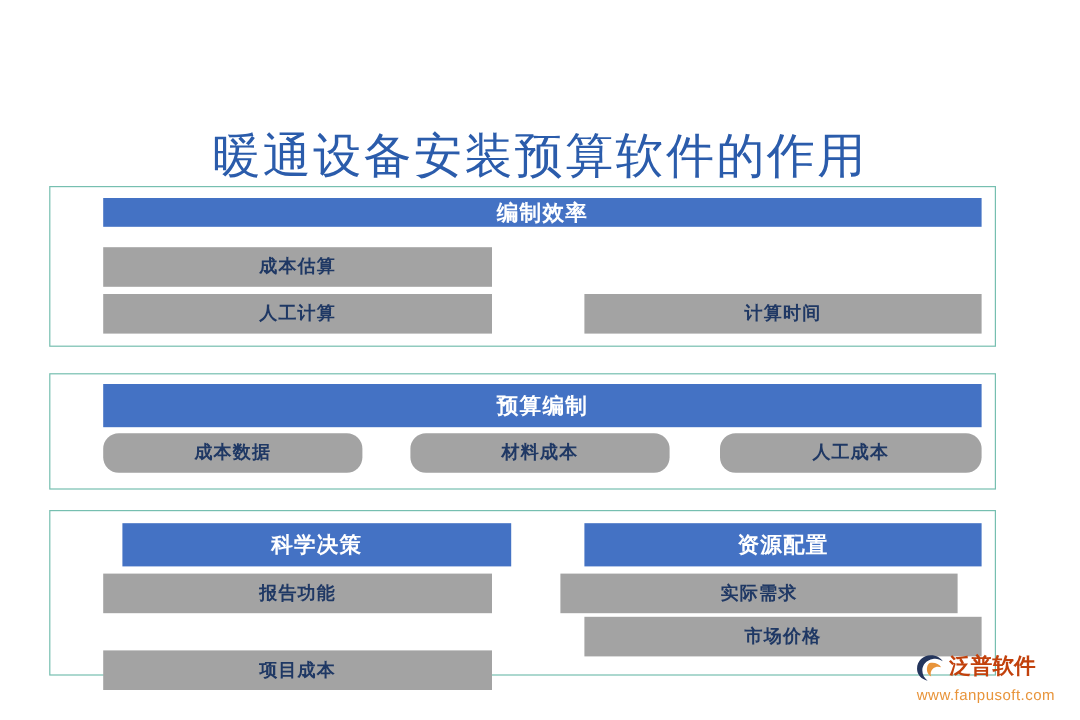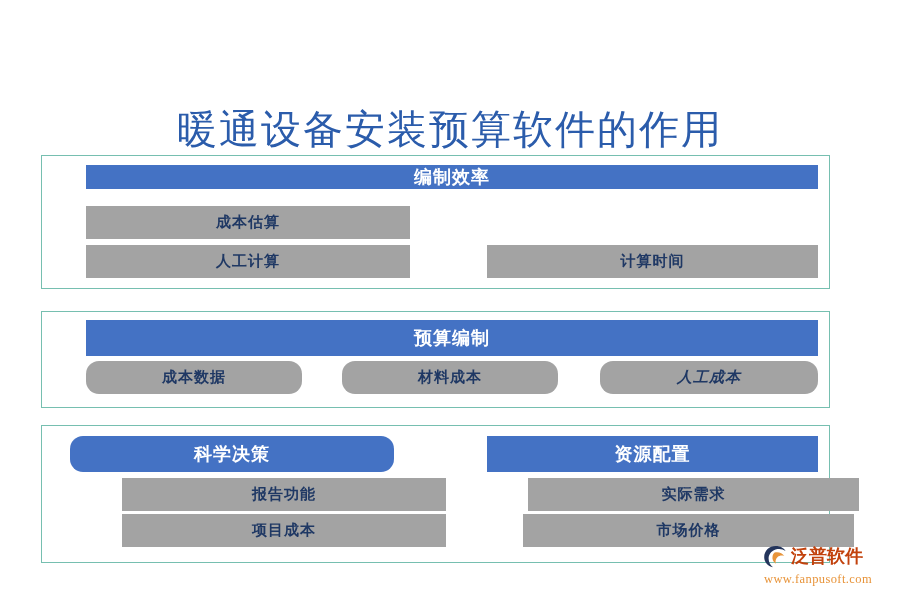--- a/index.html
+++ b/index.html
@@ -96,37 +96,37 @@
 
   
   #s2-header {
     position: absolute;
     left: 86px; top: 320px;
     width: 732px; height: 36px;
   }
   .s2-item { position: absolute; top: 361px; height: 33px; border-radius: 13px; }
   #s2-item-0 { left: 86px;  width: 216px; }
   #s2-item-1 { left: 342px; width: 216px; }
-  #s2-item-2 { left: 600px; width: 218px; font-style: italic; }
+  #s2-item-2 { left: 600px; width: 218px; }
 
   
   #s3-header-left {
     position: absolute;
-    left: 70px; top: 436px;
-    width: 324px; height: 36px; border-radius: 13px;
+    left: 102px; top: 436px;
+    width: 324px; height: 36px;
   }
   #s3-header-right {
     position: absolute;
     left: 487px; top: 436px;
     width: 331px; height: 36px;
   }
-  .s3-item { position: absolute; height: 33px; margin-left: 36px; }
+  .s3-item { position: absolute; height: 33px; }
   #s3l-item-0 { left: 86px;  top: 478px; width: 324px; }
-  #s3l-item-1 { left: 86px;  top: 514px; width: 324px; }
-  #s3r-item-0 { left: 492px; top: 478px; width: 331px; }
+  #s3l-item-1 { left: 86px;  top: 542px; width: 324px; }
+  #s3r-item-0 { left: 467px; top: 478px; width: 331px; }
   #s3r-item-1 { left: 487px; top: 514px; width: 331px; }
 
   
   .logo {
     position: absolute;
     left: 762px;
     top: 543px;
     width: 134px;
     height: 46px;
   }
@@ -147,21 +147,21 @@
     color: #c2410c;
     letter-spacing: 0px;
     line-height: 26px;
     font-family: Liberation Mono, monospace;
     white-space: nowrap;
   }
   .logo-url {
     font-size: 12.5px;
     color: #E8943A;
     letter-spacing: 0.4px;
-    font-family: Liberation Serif, serif;
+    font-family: Liberation Sans, sans-serif;
     text-align: left;
     margin-top: 1px;
     margin-left: 2px;
     white-space: nowrap;
   }
 </style>
 </head>
 <body>
 
 <div class="slide">

